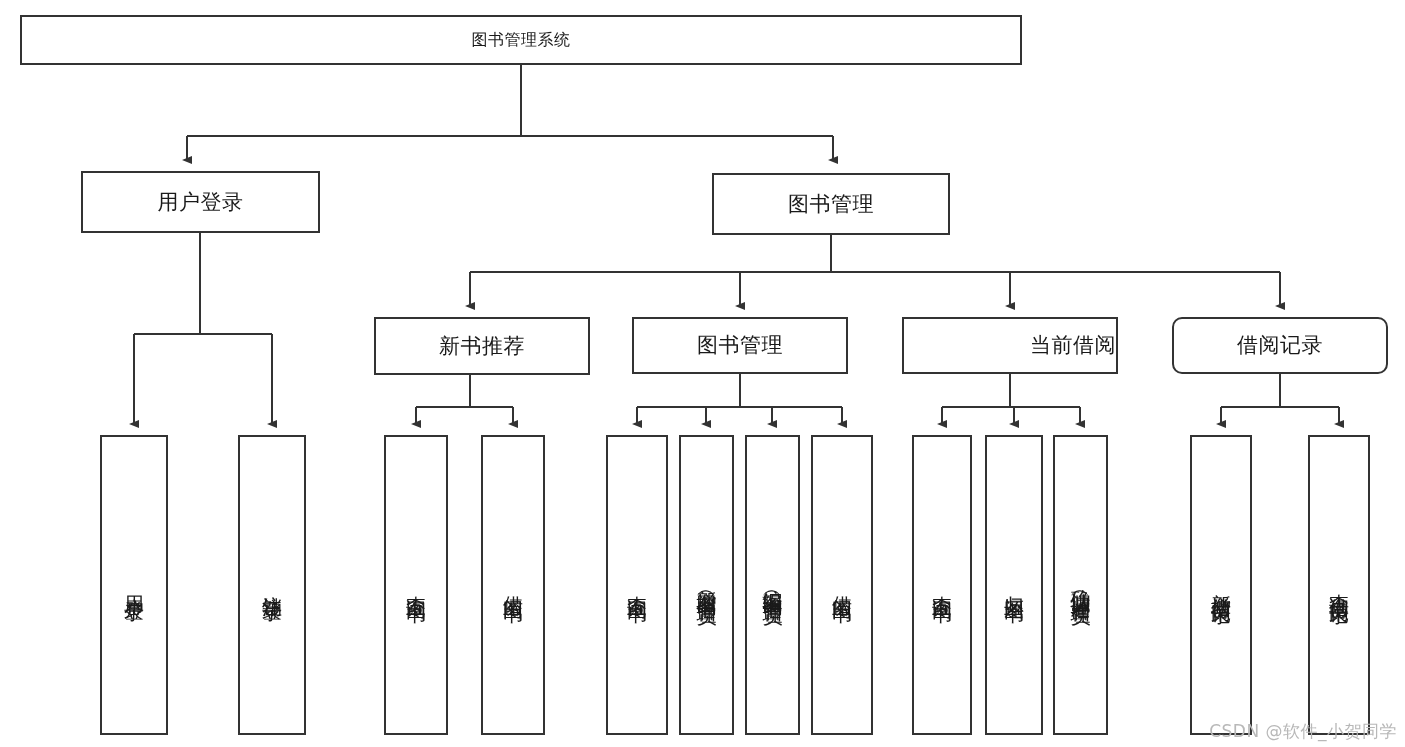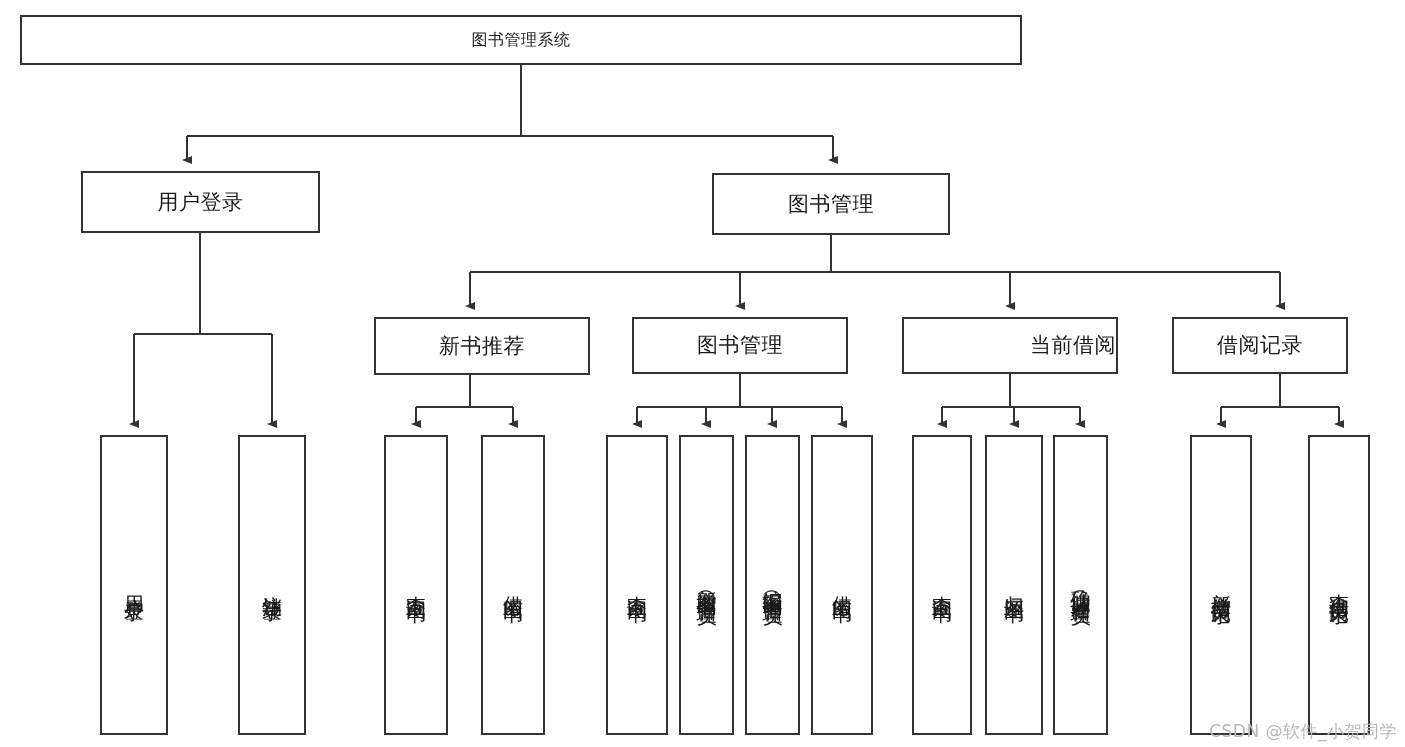--- a/index.html
+++ b/index.html
@@ -142,21 +142,21 @@
 
   <div class="node h" style="left:362px; top:317px; width:216px; height:58px;margin-left:12px;">
     <span class="label">新书推荐</span>
   </div>
   <div class="node h" style="left:632px; top:317px; width:216px; height:57px;">
     <span class="label">图书管理</span>
   </div>
   <div class="node h" style="left:902px; top:317px; width:216px; height:57px;justify-content:flex-end;">
     <span class="label">当前借阅</span>
   </div>
-  <div class="node h" style="left:1172px; top:317px; width:176px; height:57px;">
+  <div class="node h" style="left:1172px; top:317px; width:216px; height:57px;border-radius:10px;">
     <span class="label">借阅记录</span>
   </div>
 
   <div class="node v" style="left:100px; top:435px; width:68px; height:300px;">
     <span class="label">用户登录</span>
   </div>
   <div class="node v" style="left:238px; top:435px; width:68px; height:300px;">
     <span class="label">注销登录</span>
   </div>
 

